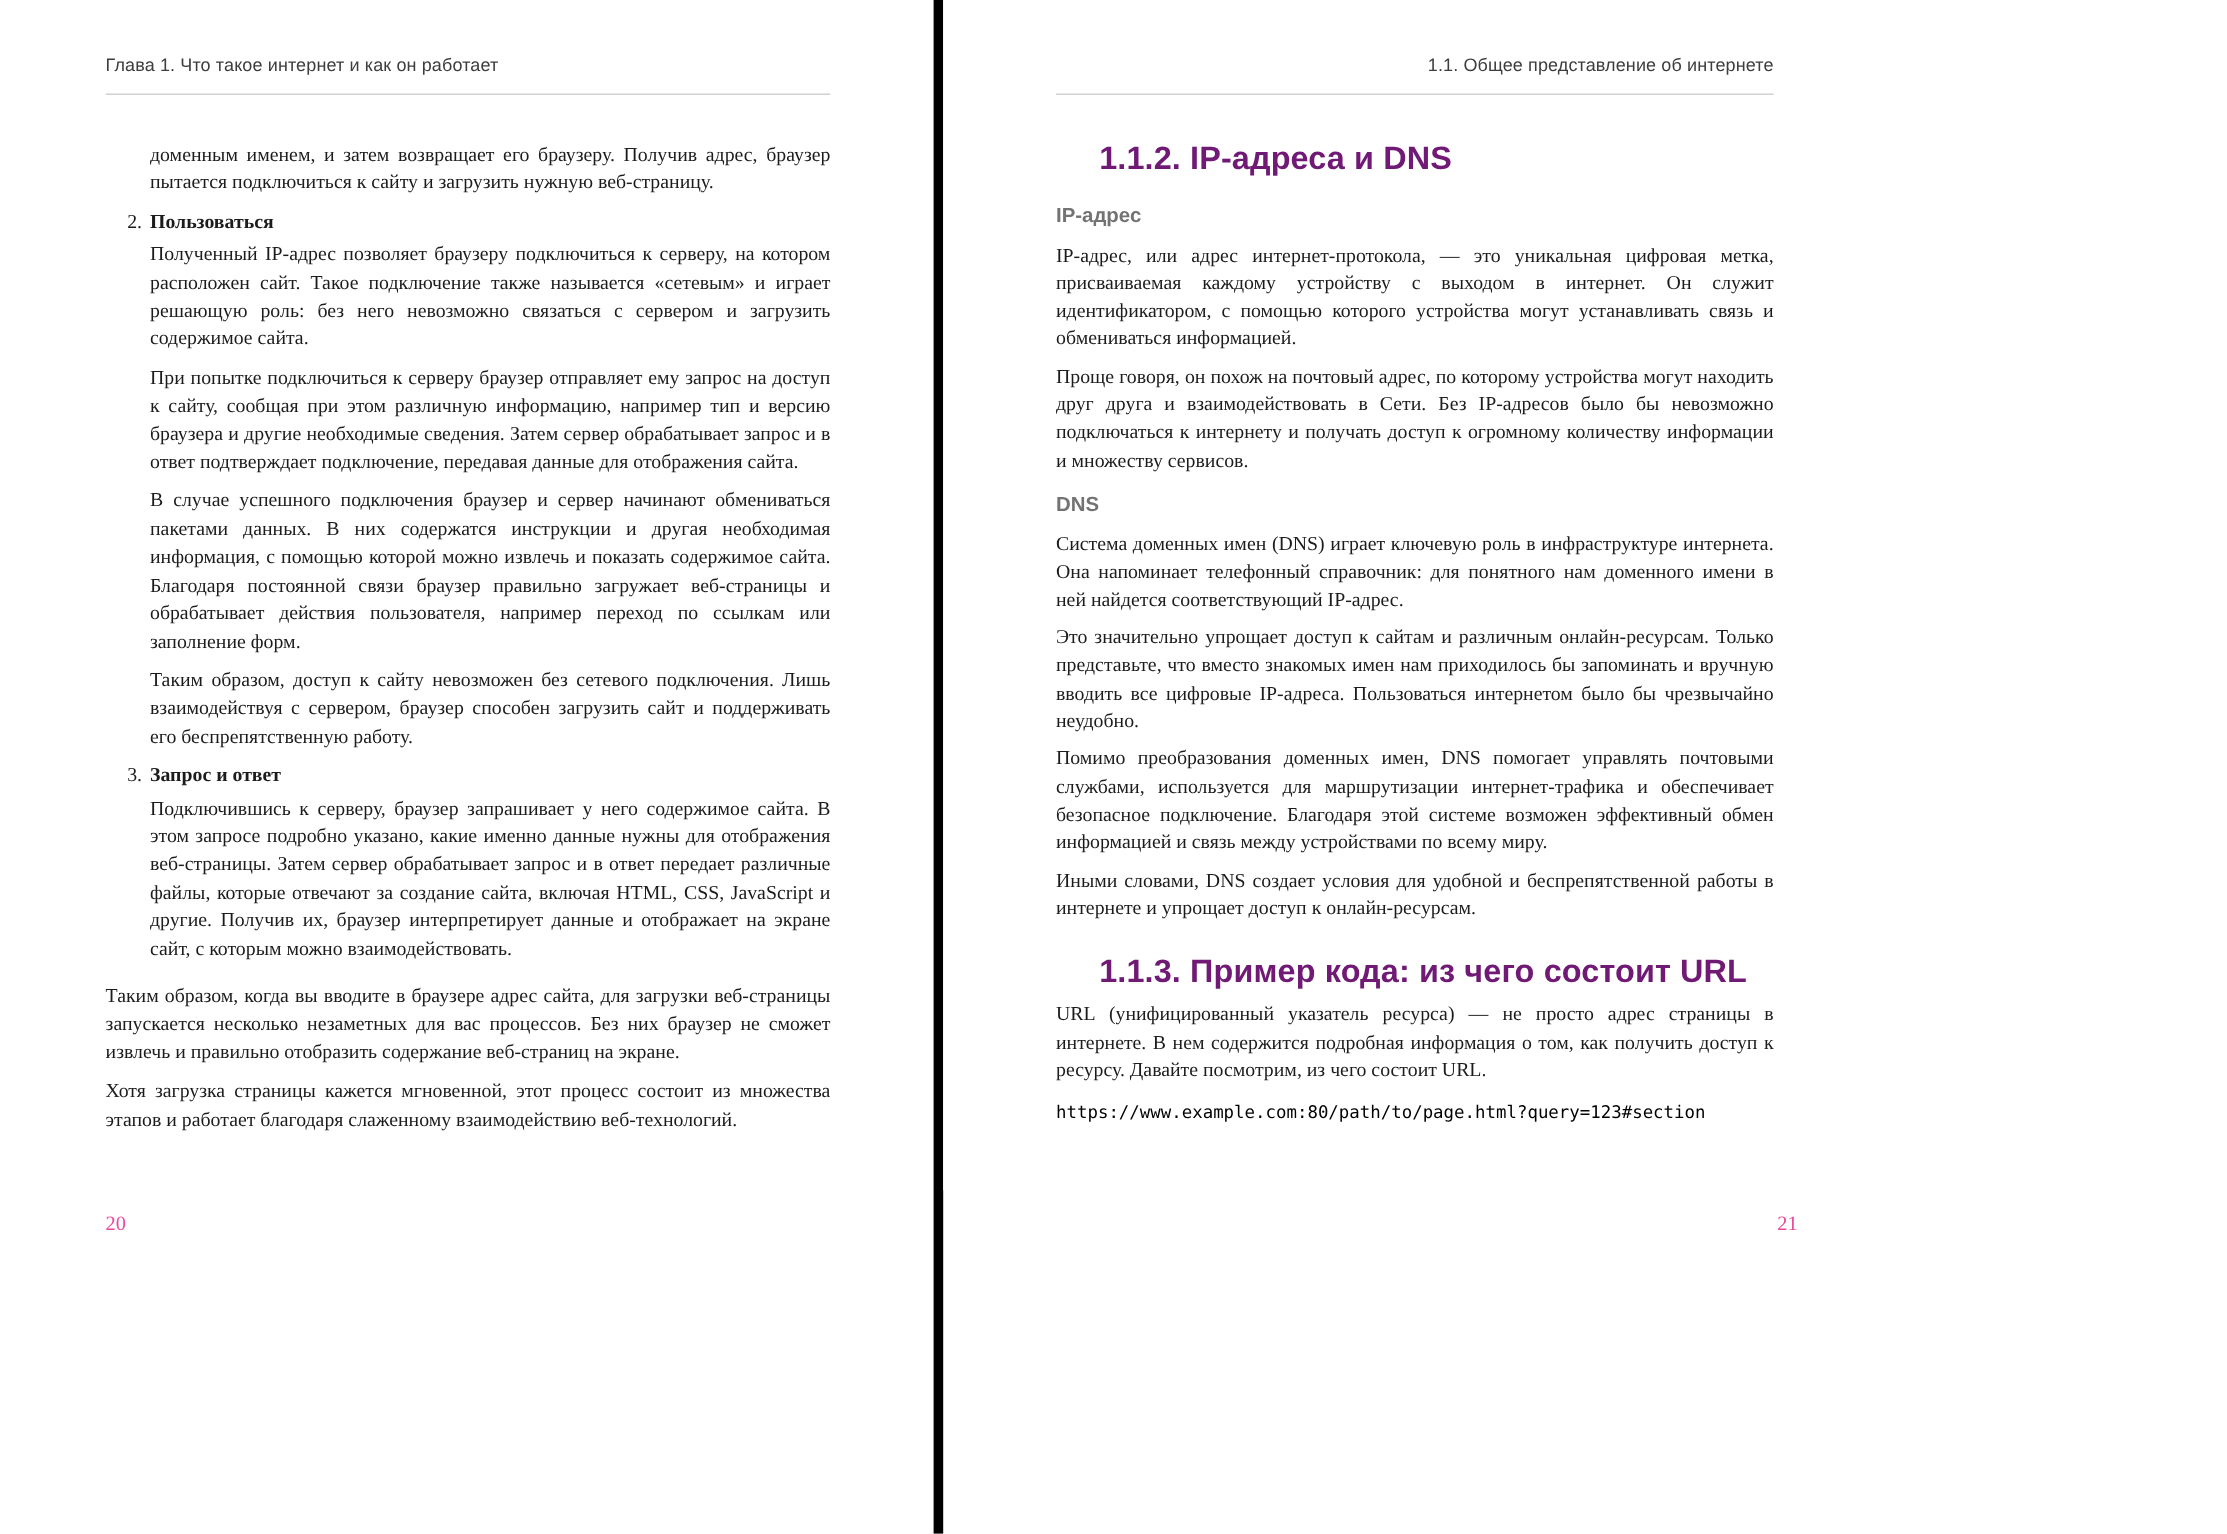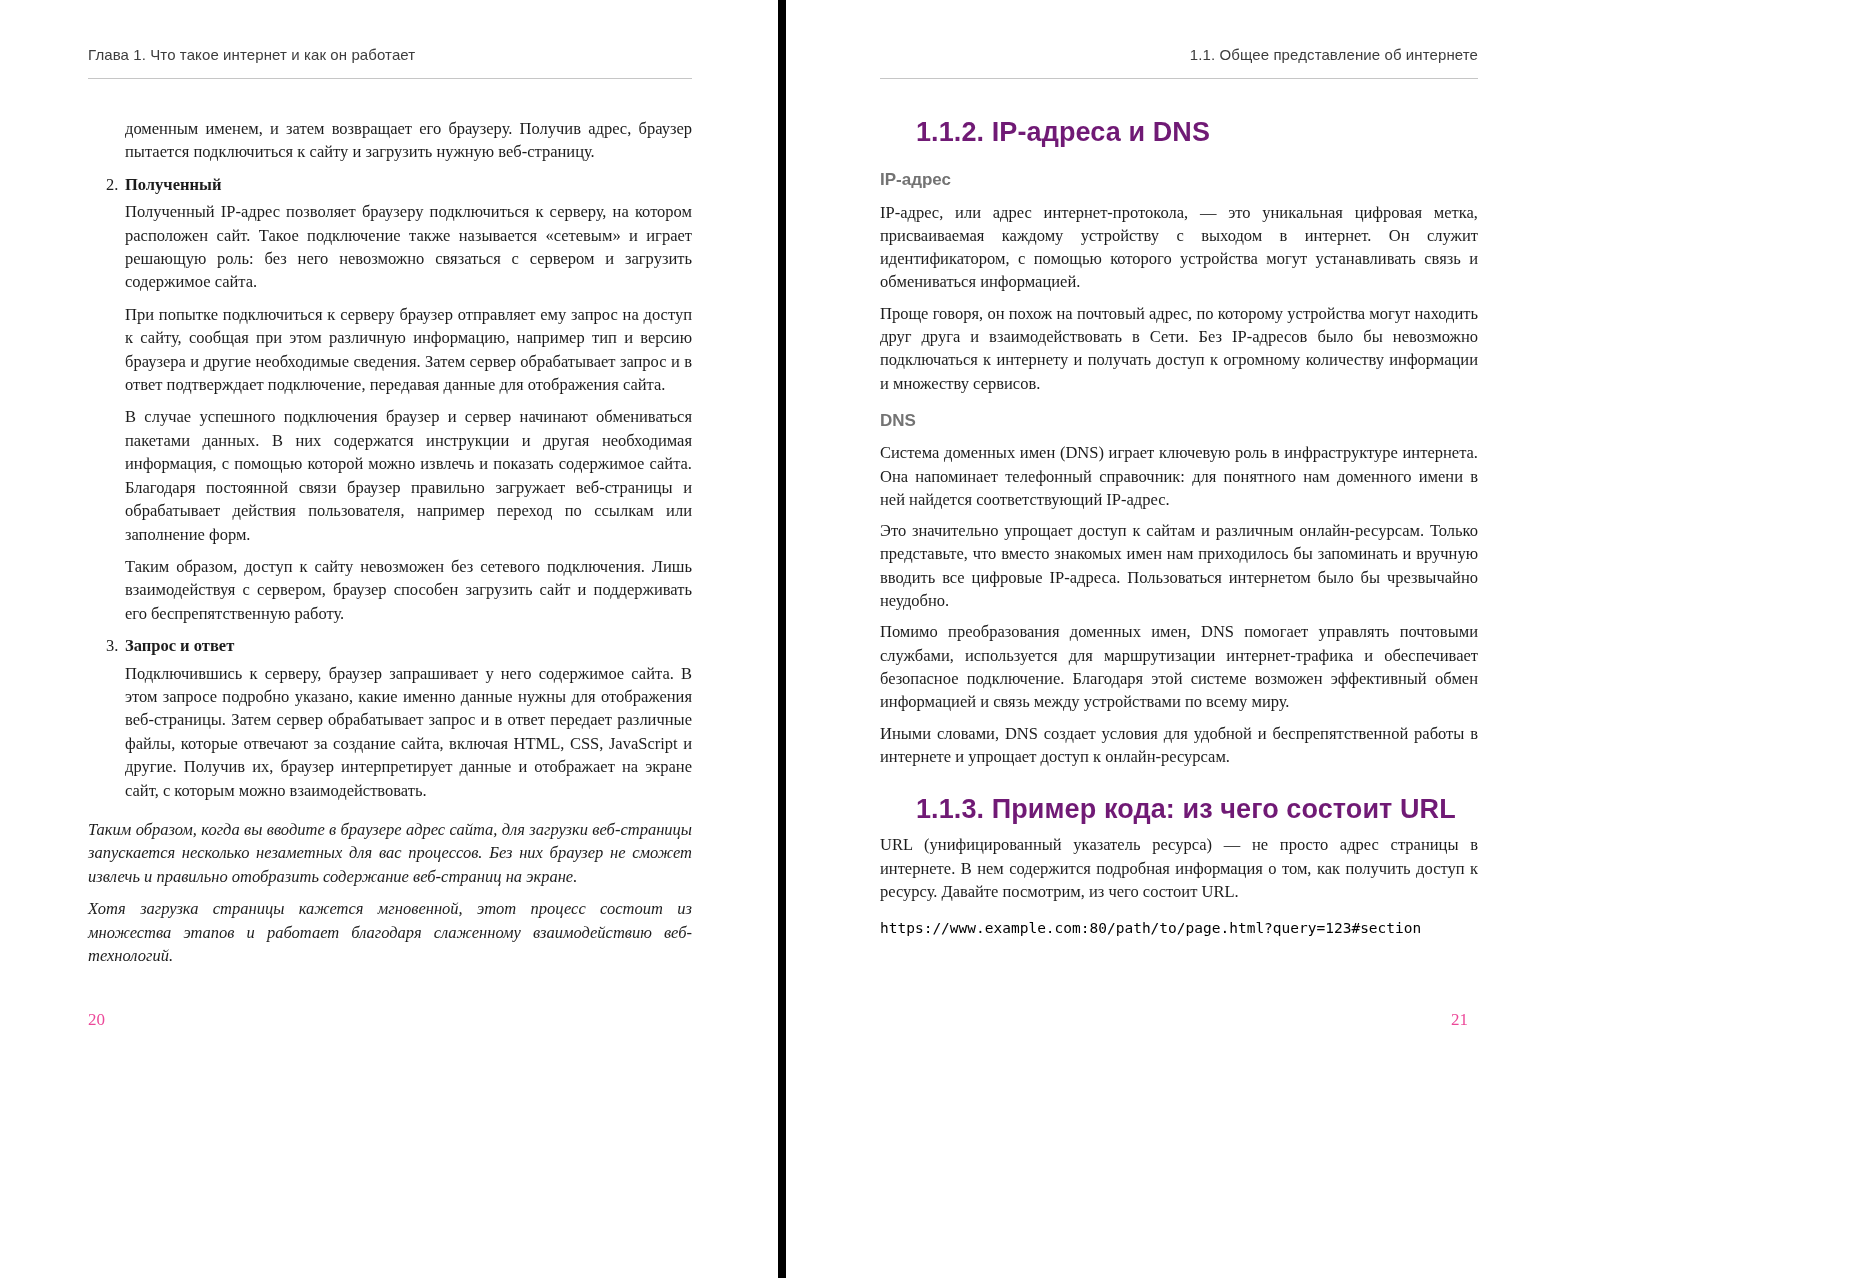--- a/index.html
+++ b/index.html
@@ -48,21 +48,21 @@
   .content-left p { margin-bottom: 9px; }
   .indented { margin-left: 37px; }
 
   .list-item { margin-left: 37px; position: relative; }
   .li-head { margin: 9px 0 4px; position: relative; font-weight: bold; }
   .li-num {
     position: absolute;
     left: -19px;
     font-weight: normal;
   }
-  .closing { margin-top: 16px; font-style: italic; }
+  .closing { margin-top: 16px; }
 
   
   .content-right {
     margin-top: 42px;
     font-size: 16.5px;
     line-height: 23.3px;
     text-align: justify;
   }
   .content-right p { margin-bottom: 8px; }
 
@@ -96,37 +96,37 @@
     white-space: nowrap;
   }
 
   .page-number {
     position: absolute;
     top: 1010px;
     font-size: 17px;
     color: #ec4899;
   }
   .pn-left  { left: 88px; }
-  .pn-right { right: 388px; text-align: right; }
+  .pn-right { right: 358px; text-align: right; }
 </style>
 </head>
 <body>
 
 <div class="spread">
 
   <div class="page page-left">
     <div class="running-head">Глава 1. Что такое интернет и как он работает</div>
     <hr class="rule">
 
     <div class="content-left">
       <p class="indented">доменным именем, и затем возвращает его браузеру. Получив адрес, браузер пытается подключиться к сайту и загрузить нужную веб-страницу.</p>
 
       <div class="list-item">
         <div class="li-head">
-          <span class="li-num">2.</span><span>Полученный</span>
+          <span class="li-num">2.</span><span>Пользоваться</span>
         </div>
         <p>Полученный IP-адрес позволяет браузеру подключиться к серверу, на котором расположен сайт. Такое подключение также называется «сетевым» и играет решающую роль: без него невозможно связаться с сервером и загрузить содержимое сайта.</p>
         <p>При попытке подключиться к серверу браузер отправляет ему запрос на доступ к сайту, сообщая при этом различную информацию, например тип и версию браузера и другие необходимые сведения. Затем сервер обрабатывает запрос и в ответ подтверждает подключение, передавая данные для отображения сайта.</p>
         <p>В случае успешного подключения браузер и сервер начинают обмениваться пакетами данных. В них содержатся инструкции и другая необходимая информация, с помощью которой можно извлечь и показать содержимое сайта. Благодаря постоянной связи браузер правильно загружает веб-страницы и обрабатывает действия пользователя, например переход по ссылкам или заполнение форм.</p>
         <p>Таким образом, доступ к сайту невозможен без сетевого подключения. Лишь взаимодействуя с сервером, браузер способен загрузить сайт и поддерживать его беспрепятственную работу.</p>
       </div>
 
       <div class="list-item">
         <div class="li-head">
           <span class="li-num">3.</span><span>Запрос и ответ</span>

